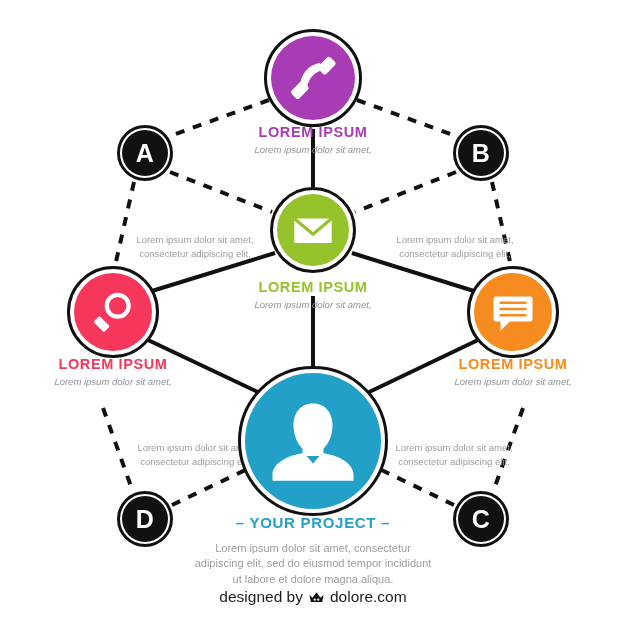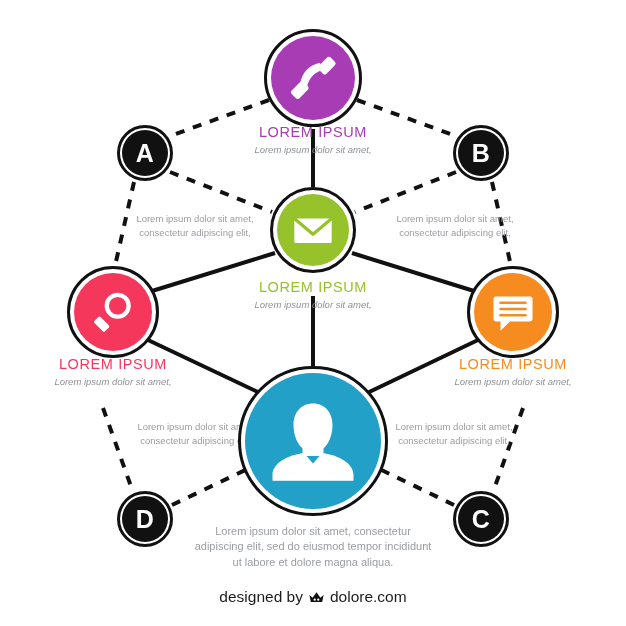--- a/index.html
+++ b/index.html
@@ -77,21 +77,21 @@
   }
 
   
   .label-block {
     position: absolute;
     text-align: center;
     z-index: 7;
   }
   .label-title {
     font-size: 14.5px;
-    font-weight: normal;
+    font-weight: bold;
     letter-spacing: 0.6px;
     line-height: 1.1;
     margin: 0 0 3px 0;
     white-space: nowrap;
   }
   .label-sub {
     font-size: 9.5px;
     color: #8e9196;
     line-height: 1.25;
     margin: 0;
@@ -101,20 +101,21 @@
 
   
   .quad-text {
     position: absolute;
     width: 130px;
     text-align: center;
     font-size: 9.5px;
     line-height: 1.45;
     color: #9a9da1;
     z-index: 4;
+    margin-top: 21px;
   }
 
   
   .project-block {
     position: absolute;
     width: 260px;
     text-align: center;
     z-index: 7;
   }
   .project-title {
@@ -253,20 +254,21 @@
     <div class="disc" style="background:#22a0c8;">
       <svg width="96" height="96" viewBox="0 0 64 64">
         <g fill="#ffffff">
           <path d="M32 7 c-8.5 0 -13 6.5 -13 14.5 c0 7 3 13 6 15.5 l0 5 l14 0 l0 -5 c3 -2.5 6 -8.5 6 -15.5 c0 -8 -4.5 -14.5 -13 -14.5 z"></path>
           <path d="M26 40 l6 7 l6 -7 c12 1.5 21 7.5 21 14.5 l0 4 l-54 0 l0 -4 c0 -7 9 -13 21 -14.5 z"></path>
         </g>
       </svg>
     </div>
   </div>
   <div class="project-block" style="left:183px; top:514px;">
+    <p class="project-title" style="color:#22a0c8;">– YOUR PROJECT –</p>
     <p class="project-body">Lorem ipsum dolor sit amet, consectetur adipiscing elit, sed do eiusmod tempor incididunt ut labore et dolore magna aliqua.</p>
   </div>
 
   <div class="badge" style="left:117px; top:125px;">
     <span class="inner">A</span>
   </div>
   <div class="badge" style="left:453px; top:125px;">
     <span class="inner">B</span>
   </div>
   <div class="badge" style="left:453px; top:491px;">

